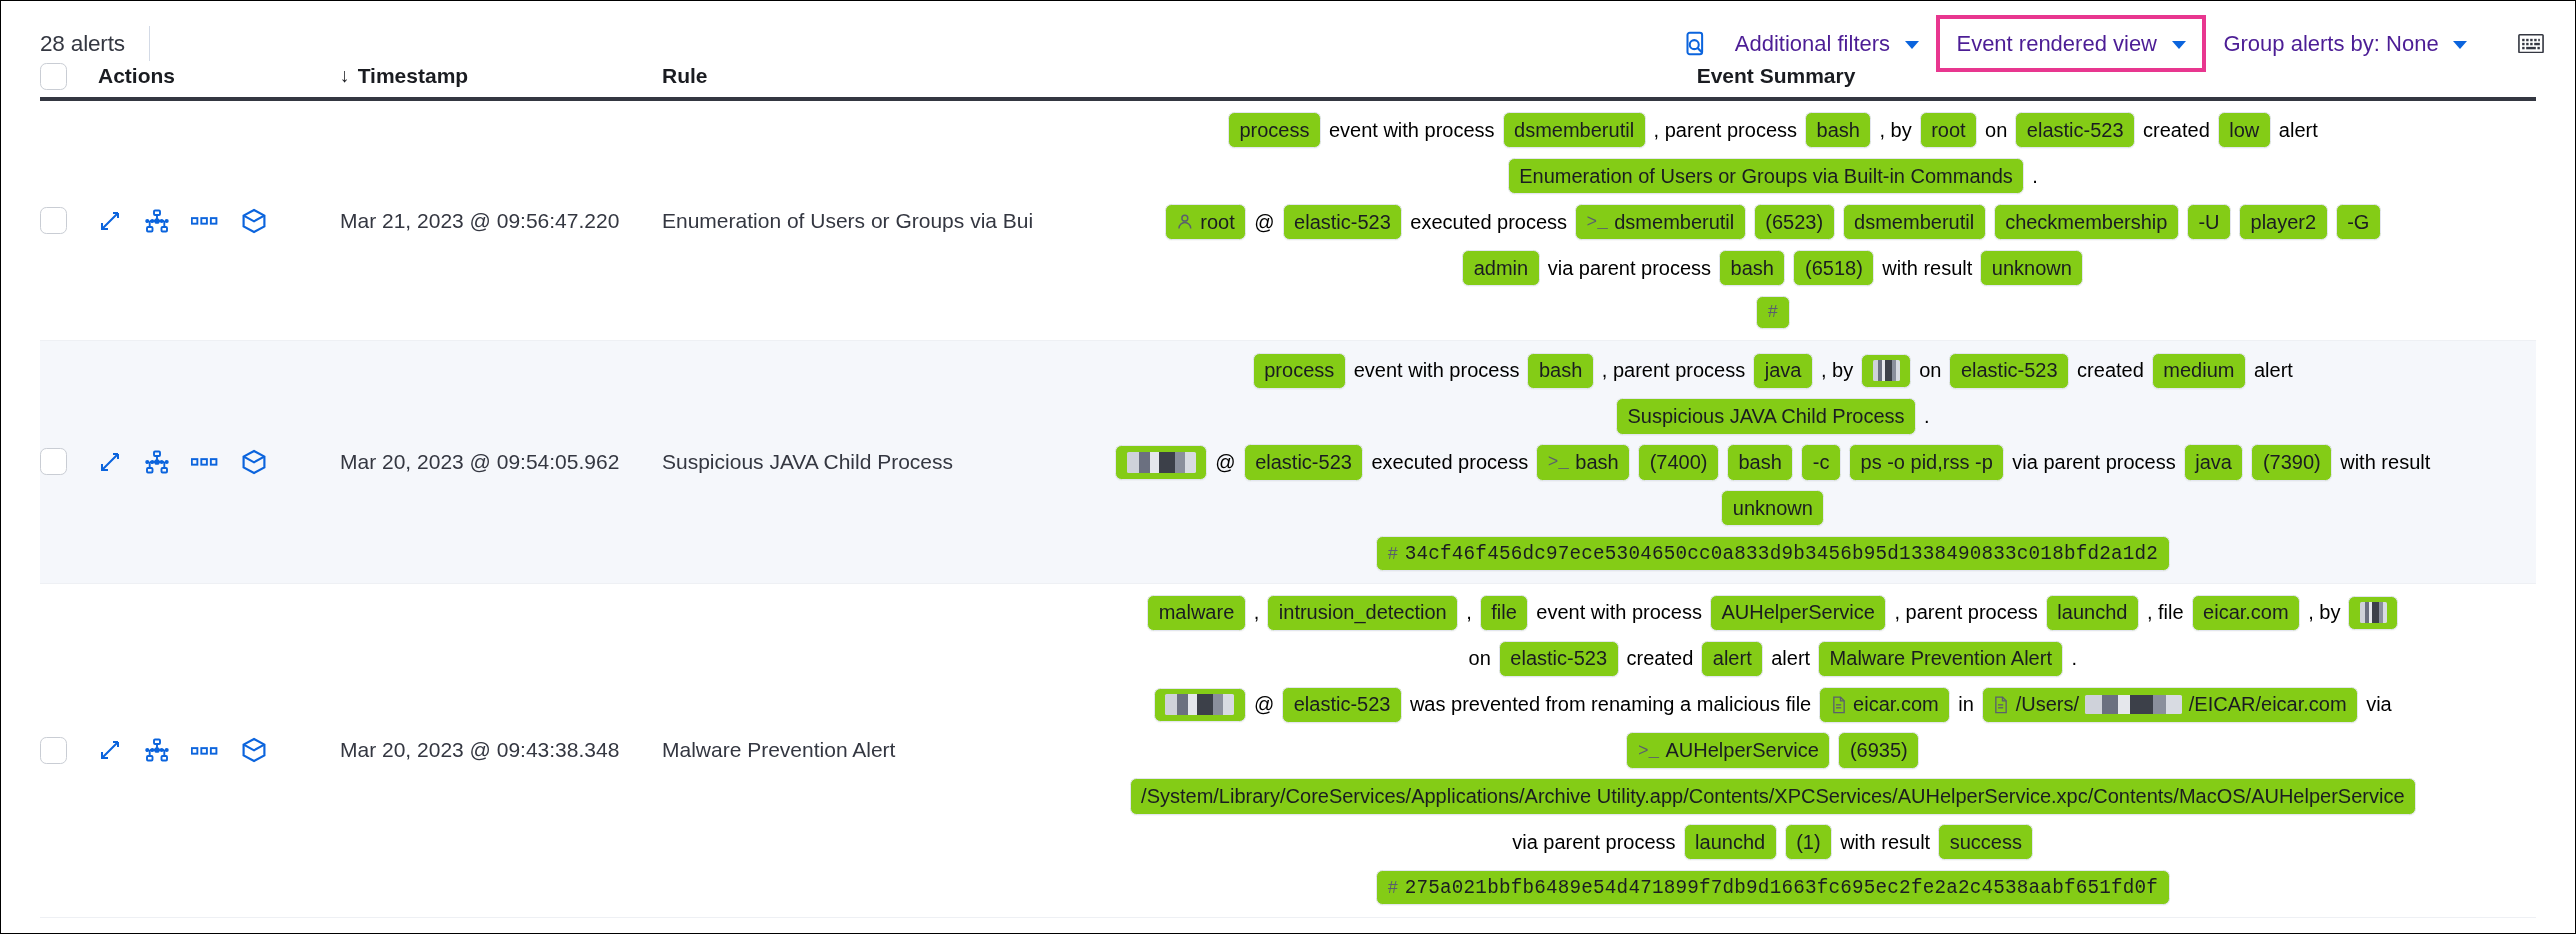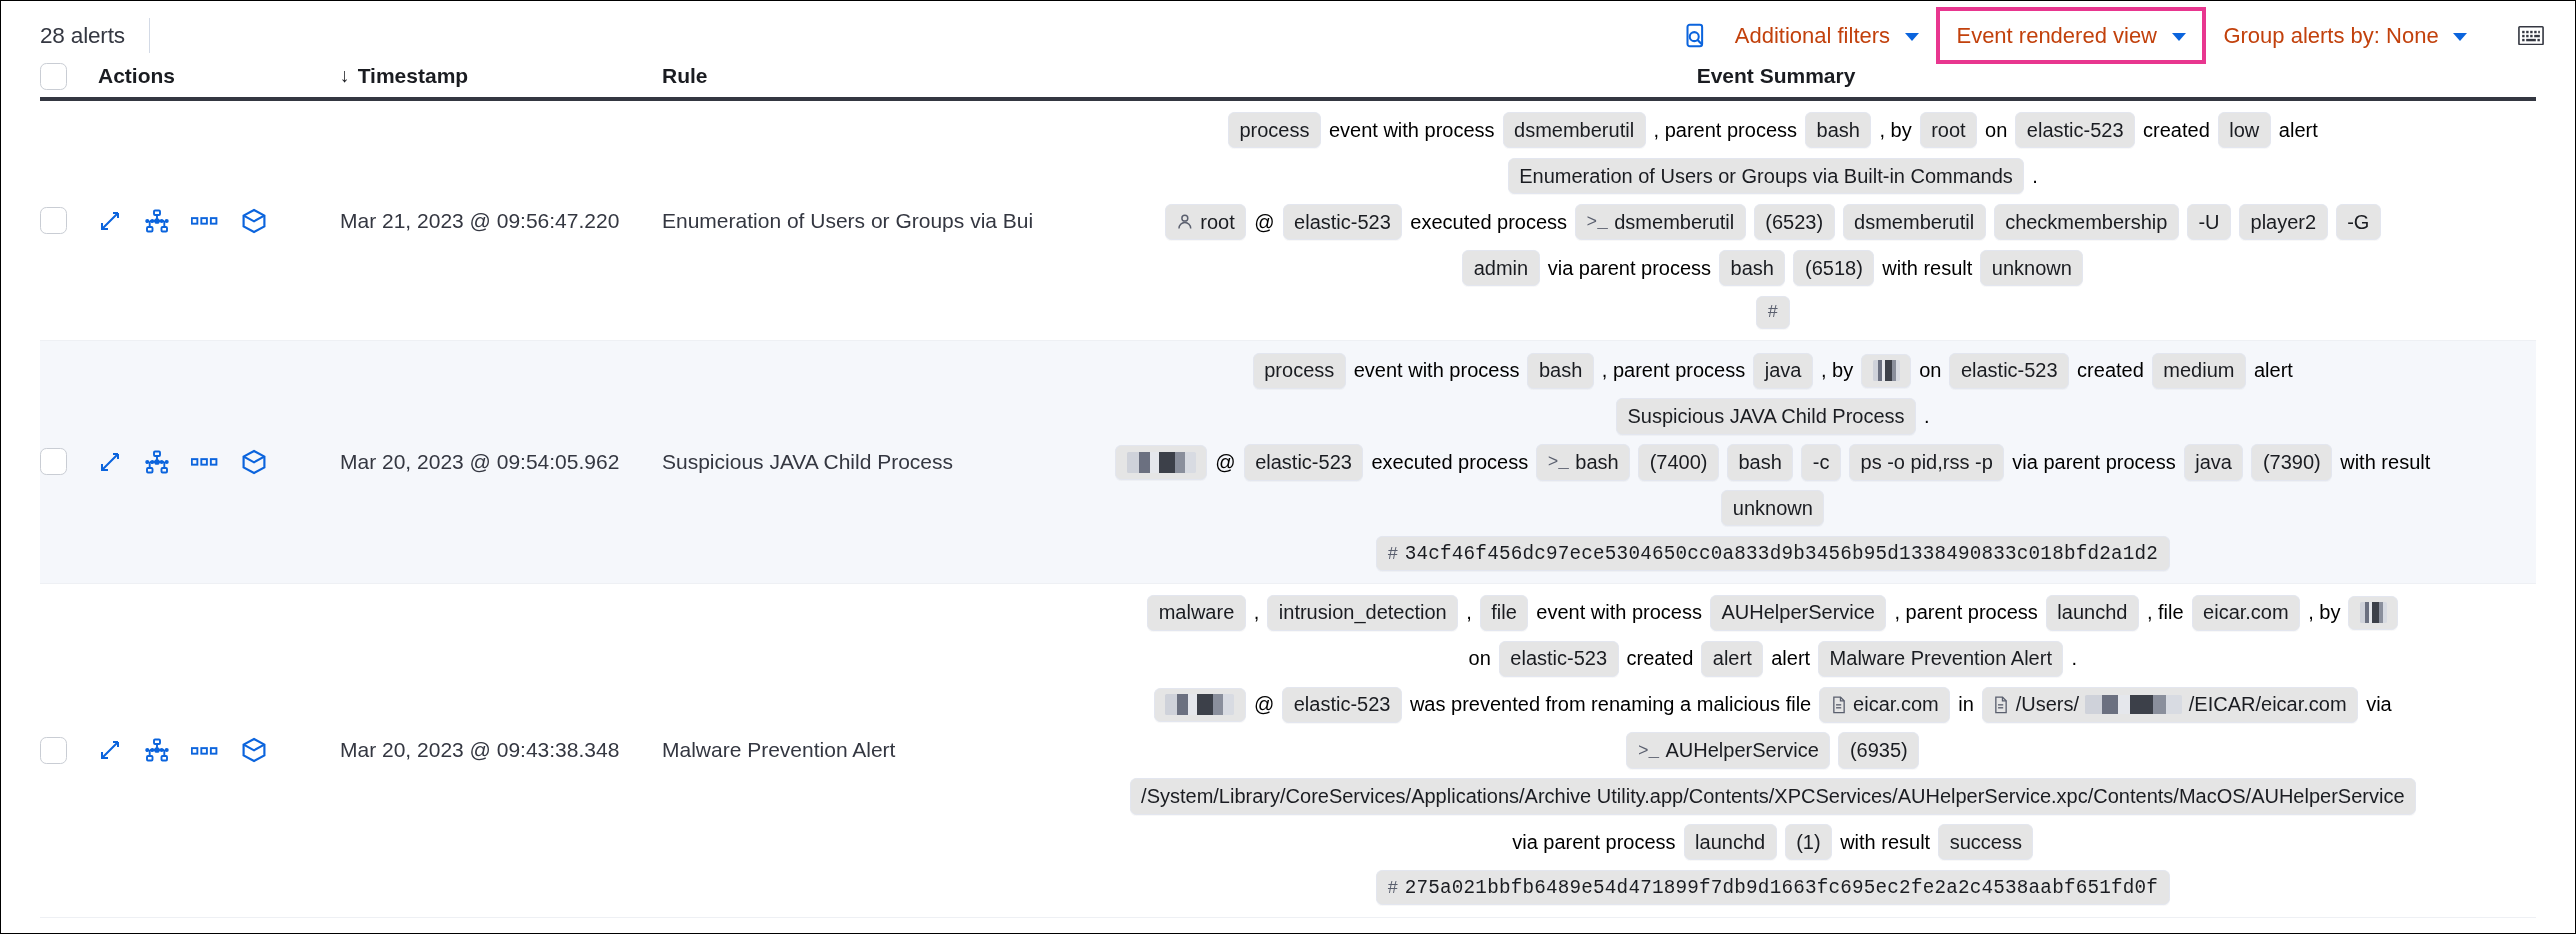--- a/index.html
+++ b/index.html
@@ -13,21 +13,21 @@
     width: 2576px;
     height: 934px;
     background: #ffffff;
     overflow: hidden;
     border: 1.6px solid #000;
   }
 
   
   .toolbar {
     position: absolute;
-    top: 4px; left: 0; right: 0;
+    top: 12px; left: 0; right: 0;
     height: 61px;
     display: flex;
     align-items: center;
     padding: 0 19.3px 0 39px;
   }
   .alert-count {
     font-size: 22.6px;
     color: #343741;
     font-weight: 400;
     letter-spacing: -0.2px;
@@ -40,21 +40,21 @@
   .toolbar-right {
     margin-left: auto;
     display: flex;
     align-items: center;
     gap: 0px;
   }
   .tb-btn {
     display: flex;
     align-items: center;
     gap: 11.3px;
-    color: #c2410c;
+    color: #4c1d95;
     font-size: 22px;
     font-weight: 400;
     padding: 8px 13px;
     background: none;
     border: none;
     cursor: pointer;
     white-space: nowrap;
     font-family: "Liberation Sans", sans-serif;
   }
   .tb-icon-btn {
@@ -175,21 +175,21 @@
   }
   .txt {
     font-size: 20px;
     color: #000000;
     white-space: nowrap;
   }
   .chip {
     display: inline-flex;
     align-items: center;
     gap: 6.4px;
-    background: #e5e5e5;
+    background: #84cc16;
     border: 1.6px solid #e3e6ef;
     border-radius: 6.4px;
     padding: 5.6px 10.5px;
     font-size: 20px;
     color: #1a1c21;
     white-space: nowrap;
     cursor: pointer;
     box-shadow: 0 0.8px 0.8px rgba(0,0,0,0.03);
   }
   .chip.mono { font-family: "Liberation Mono", monospace; font-size: 19.3px; letter-spacing: 0.2px;}

